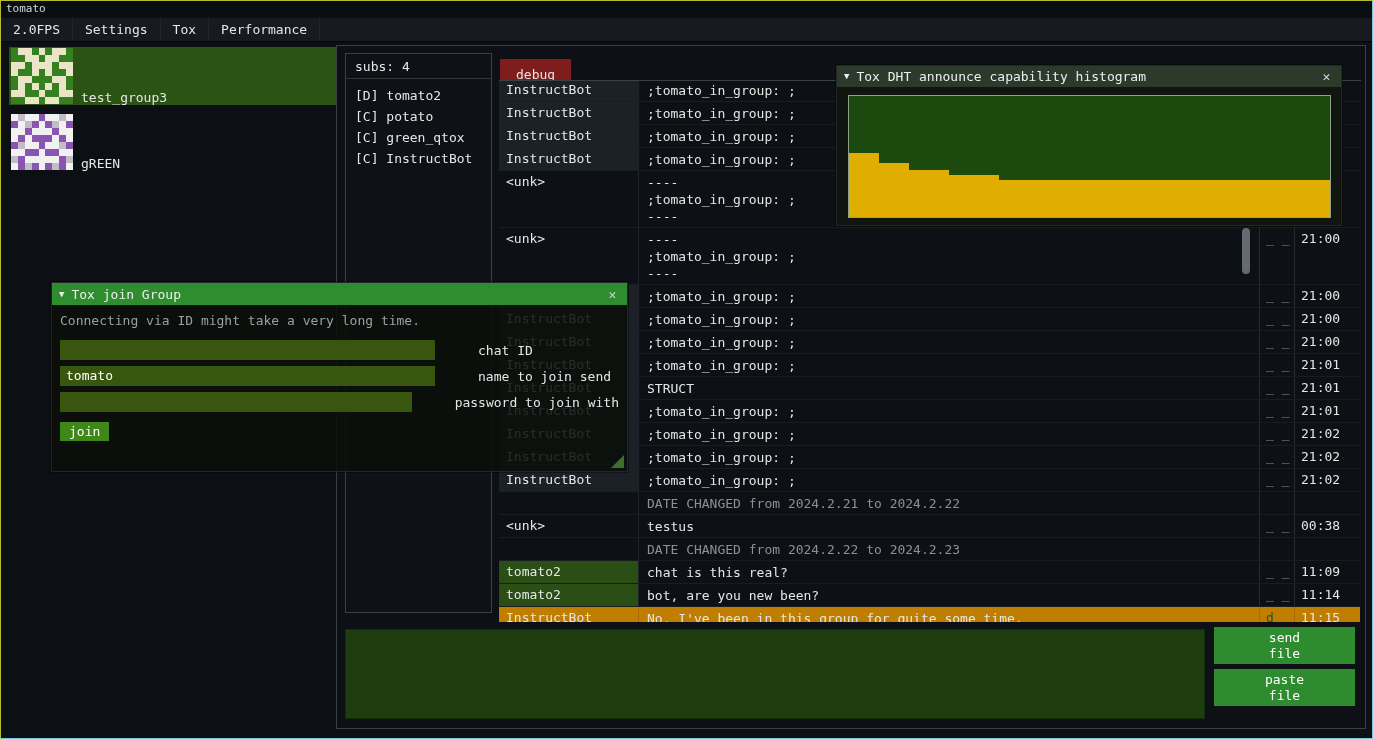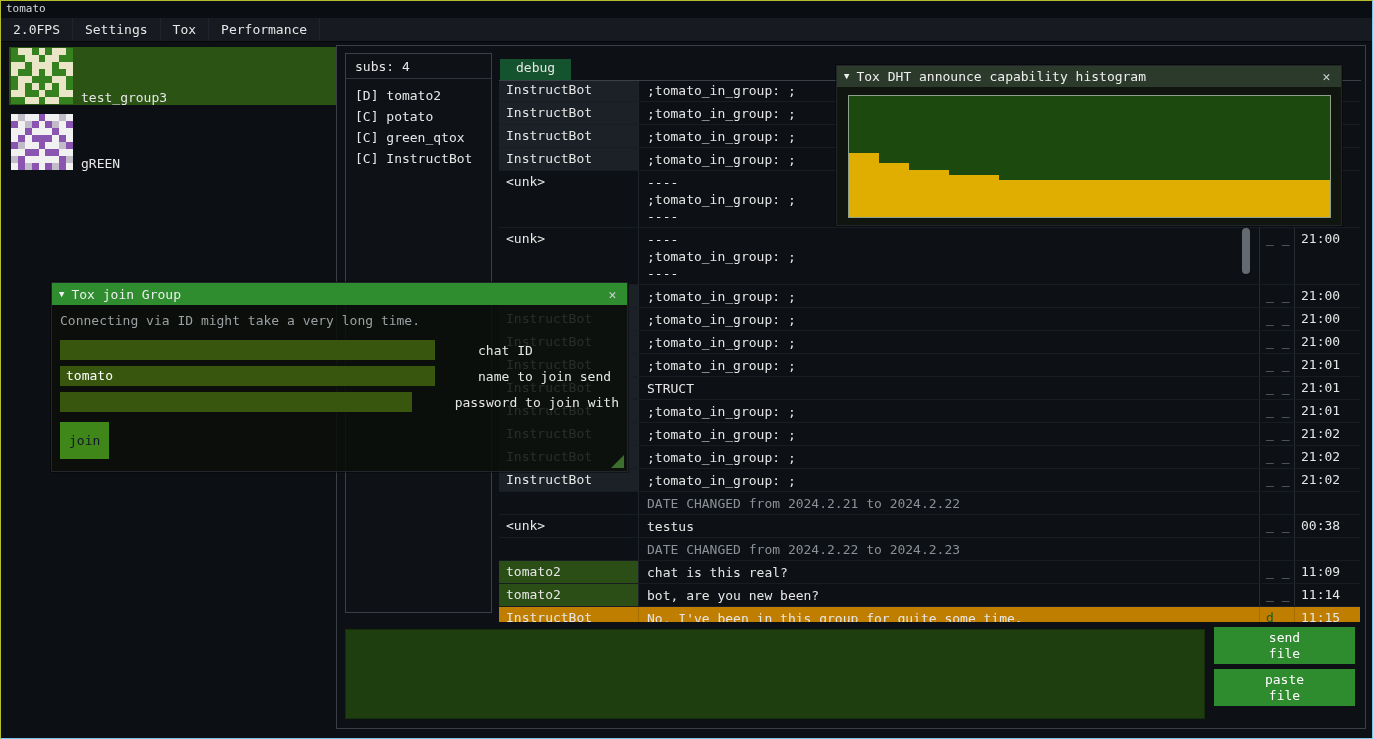--- a/index.html
+++ b/index.html
@@ -19,21 +19,21 @@
   .group-row.selected { background:var(--selected-green,#2b5314); }
   .avatar { width:62px; height:56px; margin:1px 8px 1px 2px; flex:none; display:grid; }
   .group-name { padding-top:9px; }
 
   .right-panel { position:absolute; left:335px; top:44px; width:1030px; height:684px; border:1px solid #3b4046; background:#0d1014; }
   .subs-panel { position:absolute; left:8px; top:7px; width:147px; height:560px; border:1px solid #3b4046; background:#0e1116; }
   .subs-header { padding:5px 9px 4px; border-bottom:1px solid #30353b; }
   .subs-list { padding:6px 0 0; }
   .sub-item { padding:1px 9px; line-height:19px; white-space:nowrap; }
 
-  .chat-tab { position:absolute; left:163px; top:13px; height:22px; padding:1px 16px 0; background:#14532d; }
+  .chat-tab { position:absolute; left:163px; top:13px; height:22px; padding:8px 16px 0; background:#7f1d1d; }
   .tab-line { position:absolute; left:162px; top:34px; right:4px; border-top:1px solid #3b4046; }
 
   .msg-list { position:absolute; left:162px; top:35px; width:861px; height:541px; overflow:hidden; }
   .msg-row { display:flex; align-items:stretch; border-bottom:1px solid #181d22; min-height:23px; }
   .msg-list > .msg-row:first-child { margin-top:-2px; }
   .c-name { width:140px; flex:none; padding:3px 7px 2px; border-right:1px solid #1e2329; overflow:hidden; white-space:nowrap; }
   .c-text { flex:1; padding:3px 8px 2px; white-space:pre-line; line-height:17px; overflow:hidden; }
   .c-flags { width:35px; flex:none; border-left:1px solid #262b31; color:#8b9196; padding:3px 4px 0 6px; white-space:nowrap; }
   .c-time { width:66px; flex:none; border-left:1px solid #262b31; padding:3px 4px 0 6px; white-space:nowrap; }
   .s-dark .c-name { background:#1b2127; }
@@ -64,21 +64,21 @@
   .plot .bar { flex:1; background:var(--histogram-yellow,#dfae00); }
 
   .join-win { left:50px; top:281px; width:577px; height:190px; z-index:20; background:rgba(11,15,10,0.87); }
   .join-title { background:var(--accent-green,#2f8c2f); height:22px; }
   .join-body { padding:7px 8px; position:relative; height:calc(100% - 22px); }
   .desc { color:#9aa0a3; line-height:17px; white-space:nowrap; }
   .fields { margin-top:11px; }
   .field { display:flex; align-items:center; gap:7px; margin-bottom:6px; height:20px; }
   .tinput { width:375px; height:20px; background:var(--input-green,#39560f); padding:1px 6px; line-height:18px; color:#fff; }
   .flabel { white-space:nowrap;margin-left:36px; }
-  .jbtn { display:inline-block; margin-top:4px; padding:11px 9px; background:#3f8718; color:#0f172a; }
+  .jbtn { display:inline-block; margin-top:4px; padding:2px 9px; background:#3f8718; color:#ffffff; }
   .grip { position:absolute; right:3px; bottom:3px; width:0; height:0;
           border-left:13px solid transparent; border-bottom:13px solid #3e6e2e; }
 </style>
 </head>
 <body>
 
 <div id="app">
 
   <div class="titlebar">
     <span>tomato</span>

